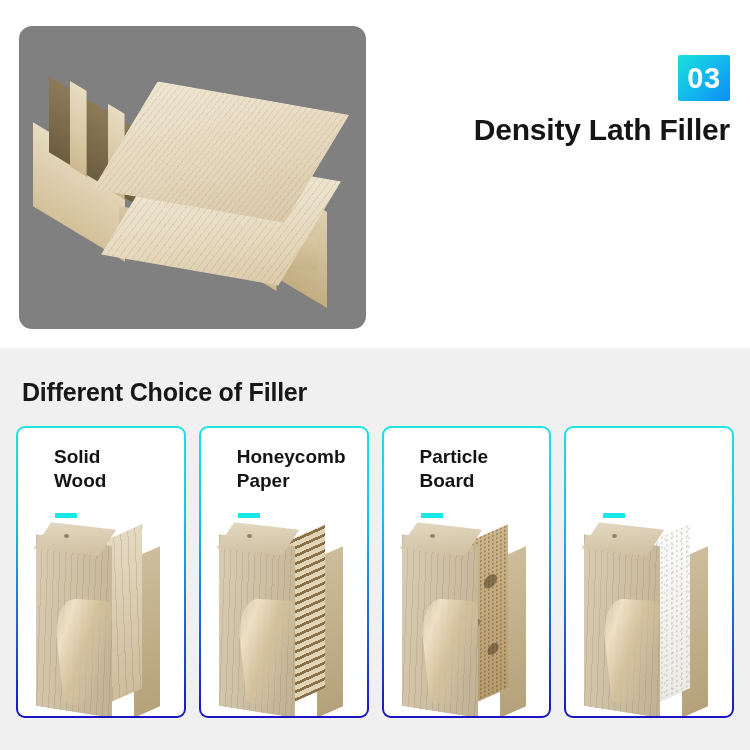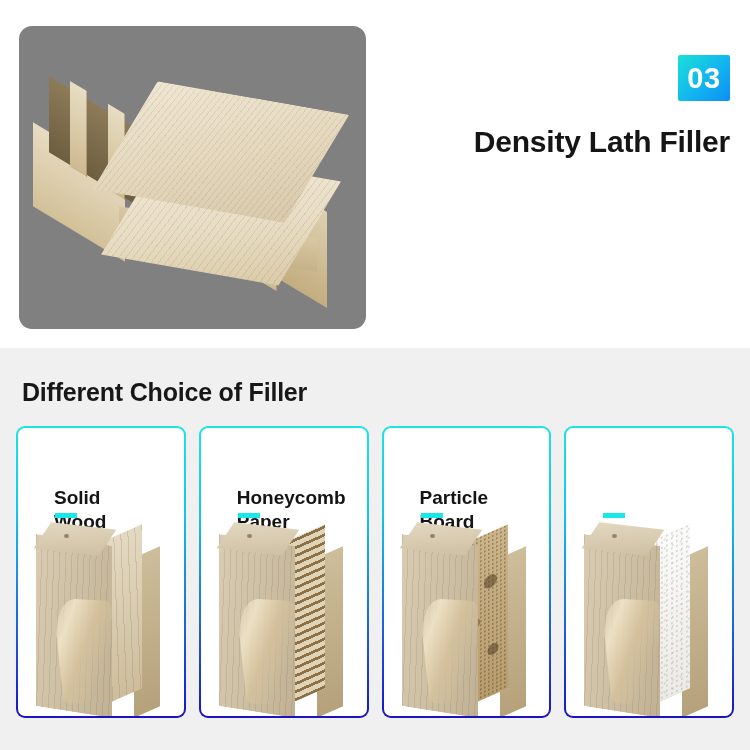--- a/index.html
+++ b/index.html
@@ -153,21 +153,21 @@
     text-align: center;
     border-radius: 2px;
     background: linear-gradient(135deg, #18e0d8 0%, #13b9ee 50%, #0d8ef5 100%);
     color: #ffffff;
     font-size: 29px;
     font-weight: bold;
     letter-spacing: 0.5px;
   }
 
   .hero-title {
-    margin-top: 24px;
+    margin-top: 12px;
     font-size: 30px;
     font-weight: bold;
     color: #151515;
     letter-spacing: -0.2px;
     white-space: nowrap;
   }
 
   .hero-subtitle {
     margin-top: 20px;
     font-size: 21px;
@@ -225,21 +225,20 @@
 
   .card-title {
     position: absolute;
     left: 36px;
     top: 17px;
     font-size: 19px;
     font-weight: bold;
     line-height: 1.28;
     color: #141414;
     white-space: pre-line;
-    margin-top: 41px;
   }
 
   .card-dash {
     position: absolute;
     left: 37px;
     top: 85px;
     width: 22px;
     height: 5px;
     background: #19e8e8;
   }

